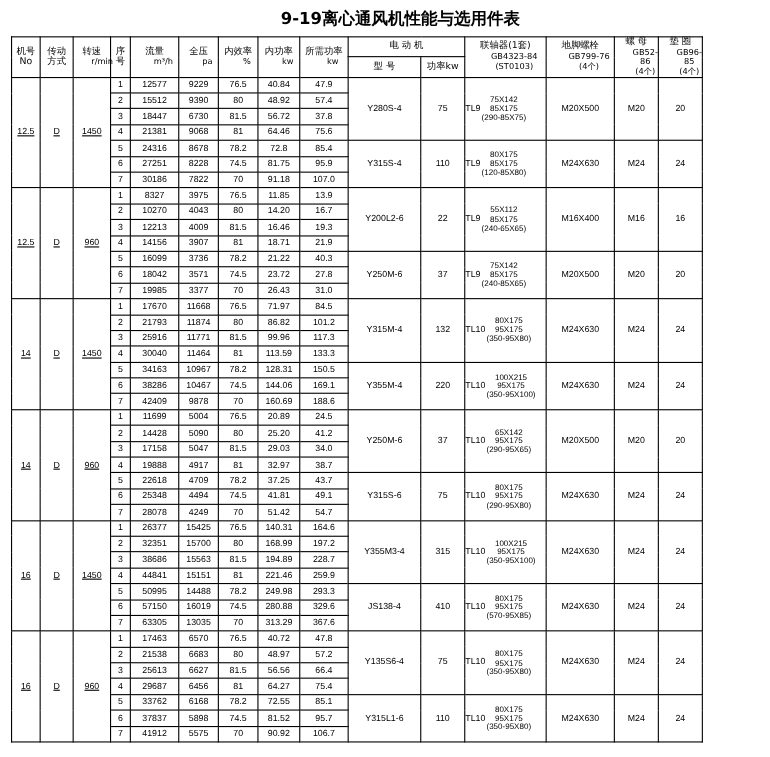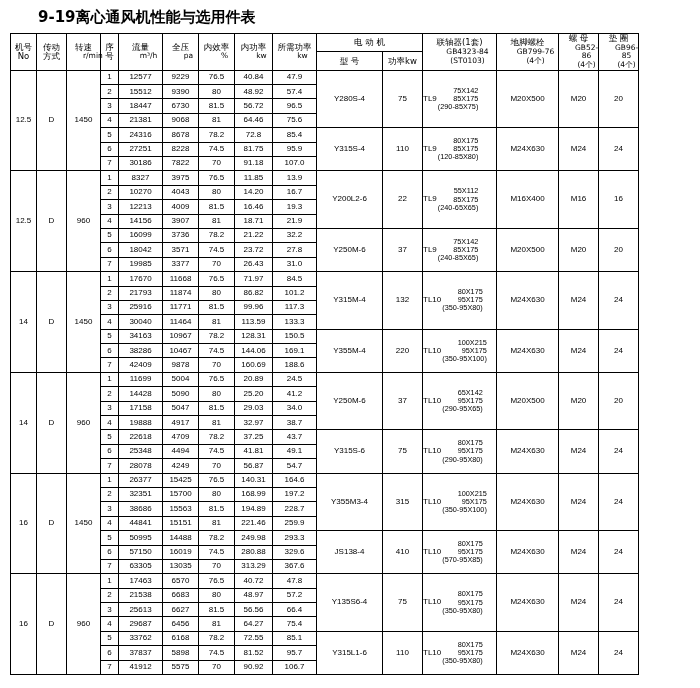--- a/index.html
+++ b/index.html
@@ -17,20 +17,21 @@
     height: 688px;
     position: relative;
     padding: 6px 10px 0 10px;
   }
   .doc-title {
     font-size: 15px;
     font-weight: bold;
     letter-spacing: 0px;
     margin: 2px 0 6px 28px;
     font-family: "DejaVu Sans", sans-serif;
+    text-align: center;
   }
   table.main {
     border-collapse: collapse;
     width: 613px;
     table-layout: fixed;
     font-size: 8px;
   }
   table.main td, table.main th {
     border: 1px solid #000000;
     padding: 0;
@@ -47,38 +48,38 @@
   .hdr .sub {
     font-size: 7.5px;
     margin-left: 16px;
   }
   .hdr .two-line div { line-height: 1.15; }
   .drow td {
     height: 14.4px;
     font-size: 8px;
   }
   .num { font-family: "Liberation Sans", sans-serif; }
-  .grp { font-size: 8.5px; }
+  .grp { font-size: 8.5px; text-decoration: underline; }
   .motor { font-size: 8.5px; }
   .cpl-cell {
     text-align: left;
     padding-left: 2px;
     font-size: 7.5px;
     position: relative;
   }
   .cpl-inner {
     display: flex;
     align-items: center;
     justify-content: flex-start;
     gap: 1px;
   }
   .cpl-label { font-size: 8px; white-space: nowrap; }
   .cpl-stack {
     display: inline-block;
-    text-align: right;
+    text-align: center;
     line-height: 1.12;
     font-size: 7.3px;
   }
   .note {
     margin: 5px 0 0 30px;
     font-size: 9.5px;
     font-family: "DejaVu Sans", sans-serif;
   }
   .w-no { width: 26px; }
   .w-drv { width: 30px; }
@@ -219,21 +220,21 @@
           <td class="num">80</td>
           <td class="num">48.92</td>
           <td class="num">57.4</td>
         </tr>
         <tr class="drow">
           <td class="num">3</td>
           <td class="num">18447</td>
           <td class="num">6730</td>
           <td class="num">81.5</td>
           <td class="num">56.72</td>
-          <td class="num">96.5</td>
+          <td class="num">37.8</td>
         </tr>
         <tr class="drow">
           <td class="num">4</td>
           <td class="num">21381</td>
           <td class="num">9068</td>
           <td class="num">81</td>
           <td class="num">64.46</td>
           <td class="num">75.6</td>
         </tr>
         <tr class="drow">
@@ -324,21 +325,21 @@
           <td class="num">81</td>
           <td class="num">18.71</td>
           <td class="num">21.9</td>
         </tr>
         <tr class="drow">
           <td class="num">5</td>
           <td class="num">16099</td>
           <td class="num">3736</td>
           <td class="num">78.2</td>
           <td class="num">21.22</td>
-          <td class="num">32.2</td>
+          <td class="num">40.3</td>
           <td rowspan="3" class="motor">Y250M-6</td>
           <td rowspan="3" class="motor">37</td>
           <td rowspan="3" class="cpl-cell">
             <div class="cpl-inner">
               <span class="cpl-label">TL9</span>
               <span class="cpl-stack">
                 <div>75X142</div>
                 <div>85X175</div>
                 <div>(240-85X65)</div>
               </span>
@@ -532,21 +533,21 @@
           <td class="num">4494</td>
           <td class="num">74.5</td>
           <td class="num">41.81</td>
           <td class="num">49.1</td>
         </tr>
         <tr class="drow">
           <td class="num">7</td>
           <td class="num">28078</td>
           <td class="num">4249</td>
           <td class="num">70</td>
-          <td class="num">56.87</td>
+          <td class="num">51.42</td>
           <td class="num">54.7</td>
         </tr>
         <tr class="drow">
           <td rowspan="7" class="grp">16</td>
           <td rowspan="7" class="grp">D</td>
           <td rowspan="7" class="grp">1450</td>
           <td class="num">1</td>
           <td class="num">26377</td>
           <td class="num">15425</td>
           <td class="num">76.5</td>

